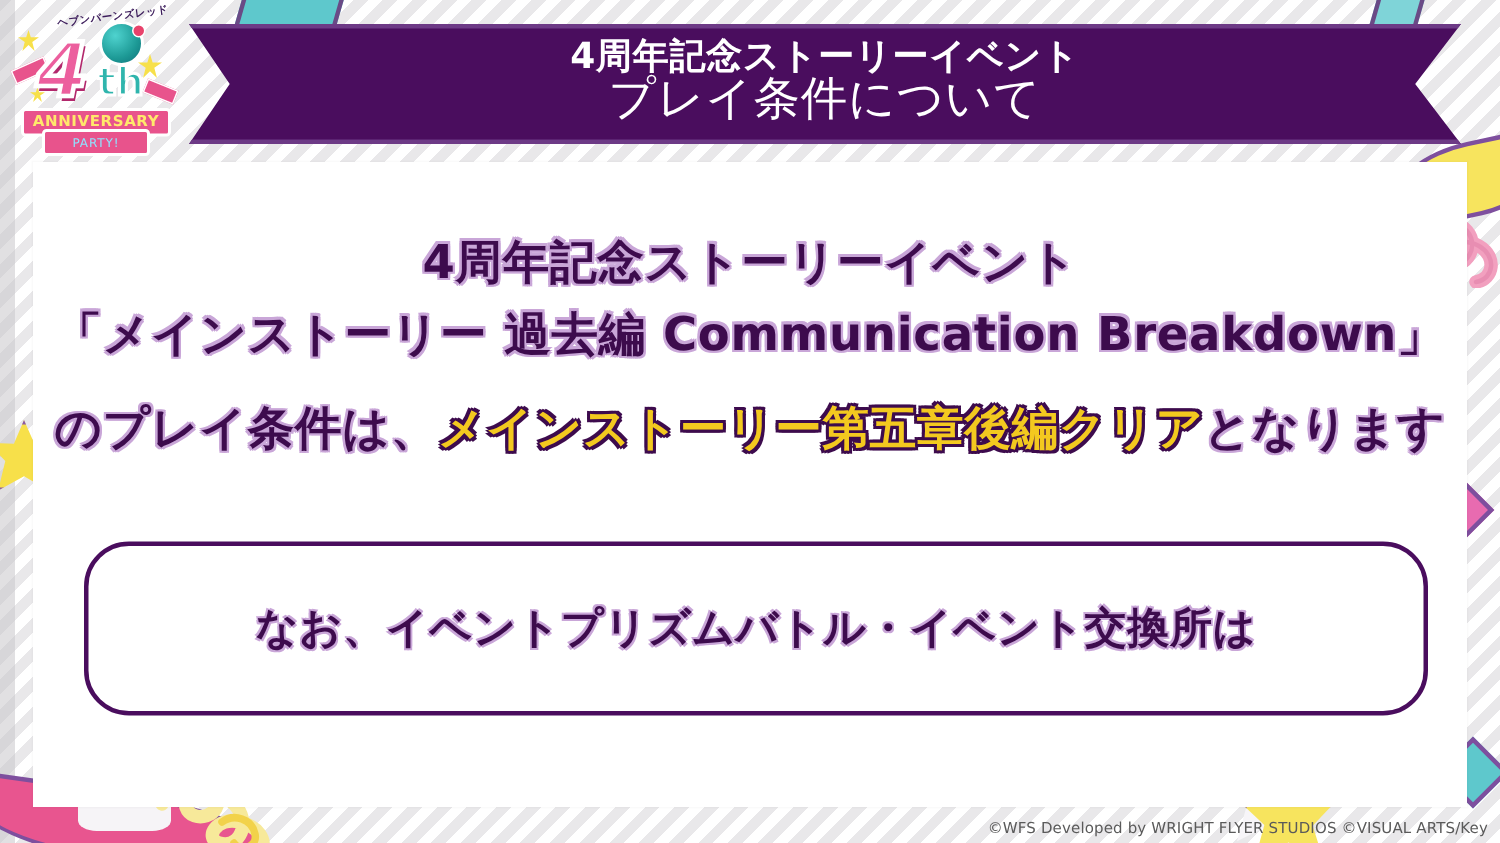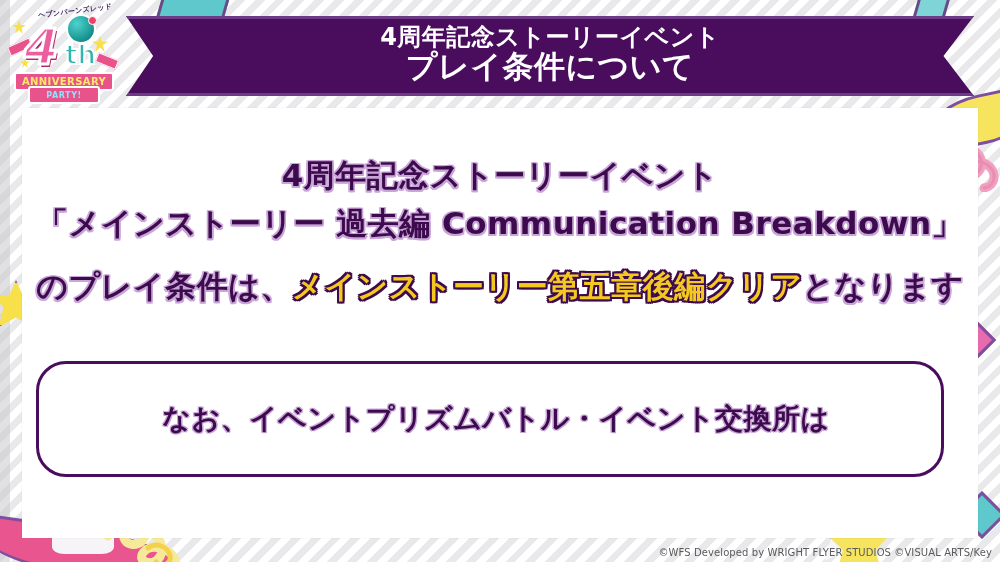--- a/index.html
+++ b/index.html
@@ -43,21 +43,21 @@
     background:#4a0d5e;
     border-top:3px solid #6d3a86;border-bottom:3px solid #6d3a86;
     clip-path:polygon(0 0, 100% 0, 96.4% 50%, 100% 100%, 0 100%, 3.2% 50%);
   }
   .ribbon-txt{
     position:absolute;left:126px;top:16px;width:848px;height:74px;
     display:flex;flex-direction:column;align-items:center;justify-content:center;
     color:#ffffff;line-height:1;pointer-events:none;
   }
   .ribbon-l1{font-size:24px;font-weight:bold;letter-spacing:.5px;margin-bottom:2px;}
-  .ribbon-l2{font-size:31px;font-weight:bold;letter-spacing:.5px;}
+  .ribbon-l2{font-size:31px;font-weight:normal;letter-spacing:.5px;}
 
   
   .logo{position:absolute;left:8px;top:2px;width:108px;height:102px;}
   .logo .hbr{
     position:absolute;left:30px;top:4px;font-size:7px;font-weight:bold;
     color:#3b1b5a;transform:rotate(-7deg);white-space:nowrap;letter-spacing:.3px;
   }
   .logo .four{
     position:absolute;left:16px;top:20px;font-size:50px;font-weight:bold;
     color:#ec5f9e;-webkit-text-stroke:3px #ffffff;line-height:1;
@@ -77,21 +77,21 @@
     position:absolute;left:6px;top:70px;width:96px;height:15px;background:#e8538c;
     border:2px solid #ffffff;border-radius:3px;
     display:flex;align-items:center;justify-content:center;
   }
   .logo .banner span{font-size:10px;font-weight:bold;color:#ffe96b;letter-spacing:.4px;}
   .logo .banner2{
     position:absolute;left:20px;top:84px;width:68px;height:14px;background:#e8538c;
     border:2px solid #ffffff;border-radius:3px;
     display:flex;align-items:center;justify-content:center;
   }
-  .logo .banner2 span{font-size:8px;font-weight:bold;color:#8fe3ff;letter-spacing:.6px;}
+  .logo .banner2 span{font-size:8px;font-weight:normal;color:#8fe3ff;letter-spacing:.6px;}
   .logo .sp{position:absolute;background:#f7e04a;}
   .logo .sp1{left:4px;top:18px;width:14px;height:14px;clip-path:polygon(50% 0,61% 35%,100% 35%,68% 57%,79% 100%,50% 72%,21% 100%,32% 57%,0 35%,39% 35%);}
   .logo .sp2{left:84px;top:34px;width:16px;height:16px;clip-path:polygon(50% 0,61% 35%,100% 35%,68% 57%,79% 100%,50% 72%,21% 100%,32% 57%,0 35%,39% 35%);}
   .logo .sp3{left:12px;top:56px;width:10px;height:10px;clip-path:polygon(50% 0,61% 35%,100% 35%,68% 57%,79% 100%,50% 72%,21% 100%,32% 57%,0 35%,39% 35%);}
   .logo .rb{position:absolute;background:#e8538c;border:1px solid #fff;}
   .logo .rb1{left:0px;top:40px;width:22px;height:8px;transform:rotate(-24deg);}
   .logo .rb2{left:88px;top:54px;width:20px;height:8px;transform:rotate(22deg);}
 
   
   .body-txt{
@@ -112,23 +112,23 @@
     color:#f3c91f;
     text-shadow:
       -2px -2px 0 #3d0b4d, 2px -2px 0 #3d0b4d,
       -2px 2px 0 #3d0b4d, 2px 2px 0 #3d0b4d,
       0 -2px 0 #3d0b4d, 0 2px 0 #3d0b4d,
       -2px 0 0 #3d0b4d, 2px 0 0 #3d0b4d;
   }
 
   
   .notebox{
-    position:absolute;left:36px;top:361px;width:890px;height:110px;
+    position:absolute;left:56px;top:361px;width:890px;height:110px;
     border:3px solid #4a0d5e;border-radius:30px;background:#ffffff;
-    display:flex;flex-direction:column;align-items:center;justify-content:center;padding-left:12px;
+    display:flex;flex-direction:column;align-items:center;justify-content:center;
   }
   .nline{
     font-size:28px;font-weight:bold;color:#3d0b4d;line-height:1.32;letter-spacing:.5px;
     text-shadow:
       -1.2px -1.2px 0 #c9a6d8, 1.2px -1.2px 0 #c9a6d8,
       -1.2px 1.2px 0 #c9a6d8, 1.2px 1.2px 0 #c9a6d8;
   }
 
   
   .deco{position:absolute;pointer-events:none;}

